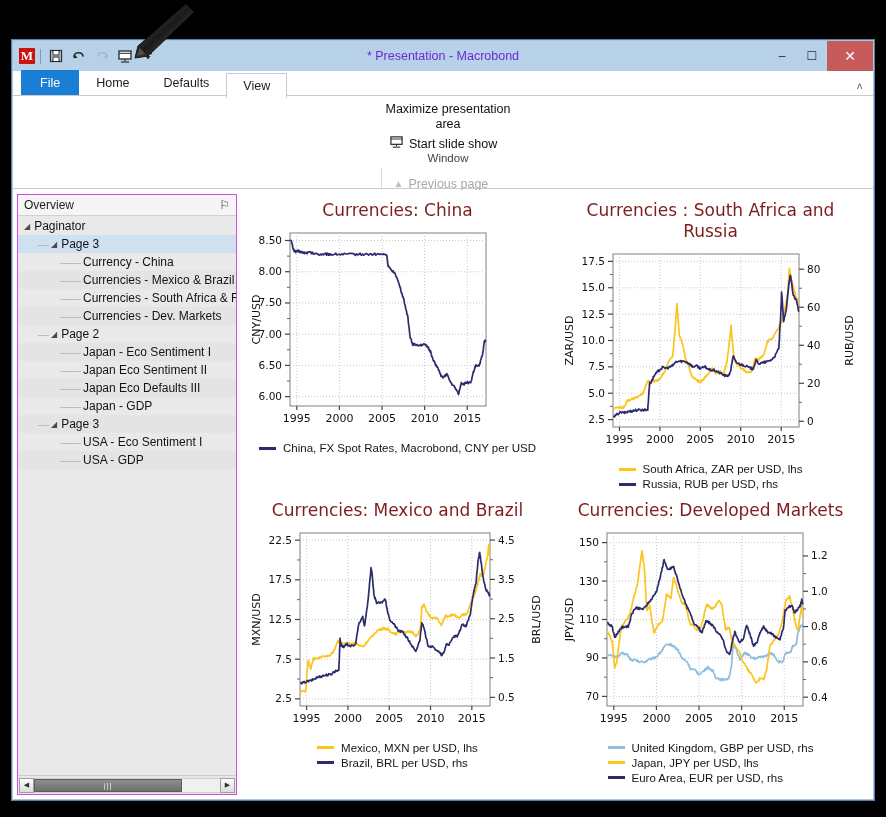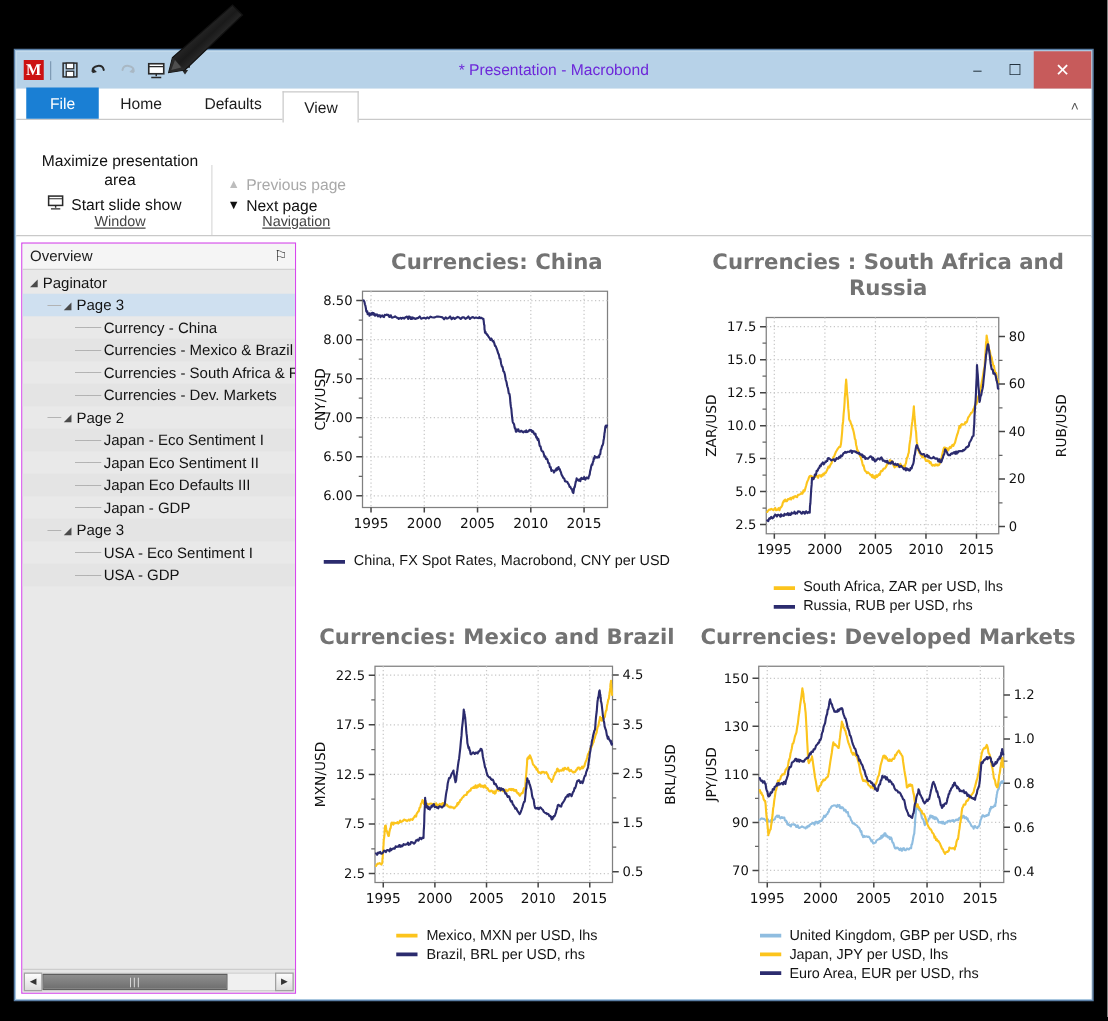--- a/index.html
+++ b/index.html
@@ -65,26 +65,26 @@
   .rtab.active {
     background:#fff; border-color:#c9c9c9; position:relative; top:3px;
   }
   #ribbon-collapse {
     position:absolute; right:10px; bottom:3px; font-size:11px; color:#555;
   }
 
   
   #ribbon-body {
     height:93px; background:#ffffff; border-bottom:1px solid #c9c9c9;
-    display:flex; align-items:flex-end; padding-left:10px;
+    display:flex; align-items:center; padding-left:10px;flex-direction:column;
   }
   .rgroup { display:flex; flex-direction:column; padding:0 8px; position:relative; }
   .rgroup + .rgroup { border-left:1px solid #dcdcdc; }
   .rgroup-content { flex:1; display:flex; flex-direction:column; justify-content:flex-start; padding-top:6px; }
-  .rgroup-label { text-align:center; font-size:11.5px; color:#444; padding-bottom:4px;text-decoration:underline; }
+  .rgroup-label { text-align:center; font-size:11.5px; color:#444; padding-bottom:4px; }
   .rbig {
     text-align:center; font-size:12.5px; color:#111; line-height:15px; width:130px;
   }
   .rsmall {
     display:flex; align-items:center; gap:5px; font-size:12.5px; color:#111;
     padding-top:3px; padding-left:6px;
   }
   .rsmall.dim { color:#a9a9a9; }
   .nav-group .rsmall { padding-left:4px; width:118px; }
   .tri { font-size:10px; line-height:1; }
@@ -140,21 +140,21 @@
 
   
   #slide {
     flex:1; background:#ffffff; position:relative;
     display:grid; grid-template-columns:1fr 1fr; grid-template-rows:1fr 1fr;
     padding:4px 6px 6px 4px;
   }
   .chart-cell { position:relative; display:flex; flex-direction:column; align-items:center;
     padding-top:6px; }
   .chart-title {
-    font-size:17px; font-weight:bold; color:#737373; text-align:center; line-height:21px;
+    font-size:17px; font-weight:normal; color:#7f1d1d; text-align:center; line-height:21px;
     margin-bottom:4px; font-family:"DejaVu Sans", sans-serif;
   }
   .plot-wrap { position:relative; }
   .chart-legend { margin-top:8px; display:flex; flex-direction:column; gap:3px;text-align:right; }
   .leg-row { display:flex; align-items:center; gap:7px; font-size:11.5px; color:#151515; }
   .leg-swatch { width:17px; height:3px; display:block; }
 
   svg text { font-family:"DejaVu Sans", sans-serif; }
 
   

